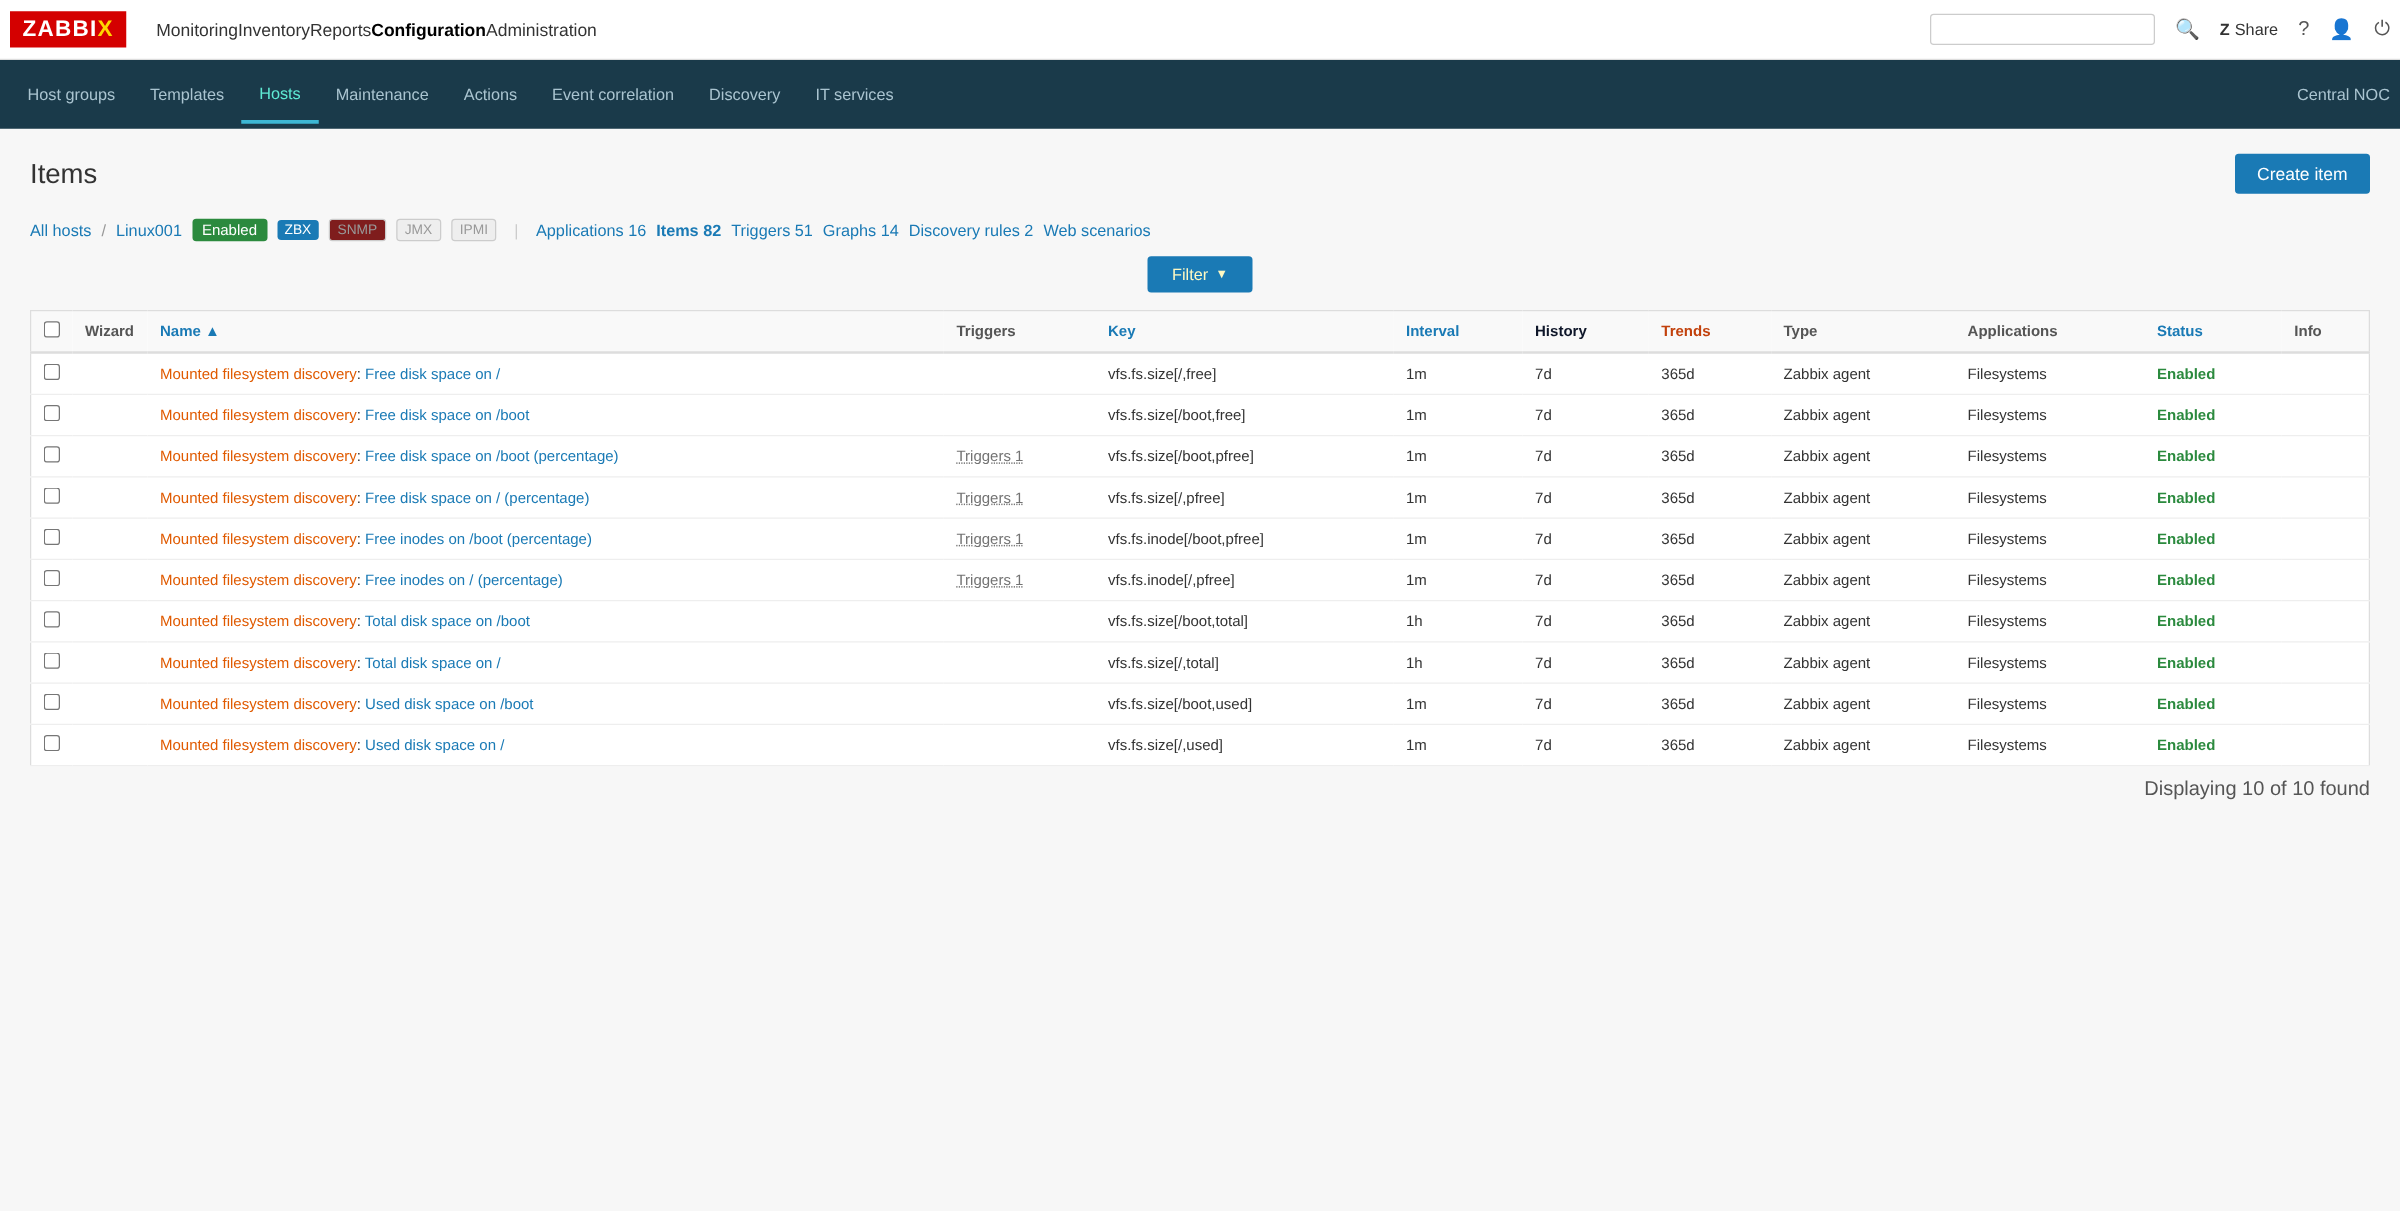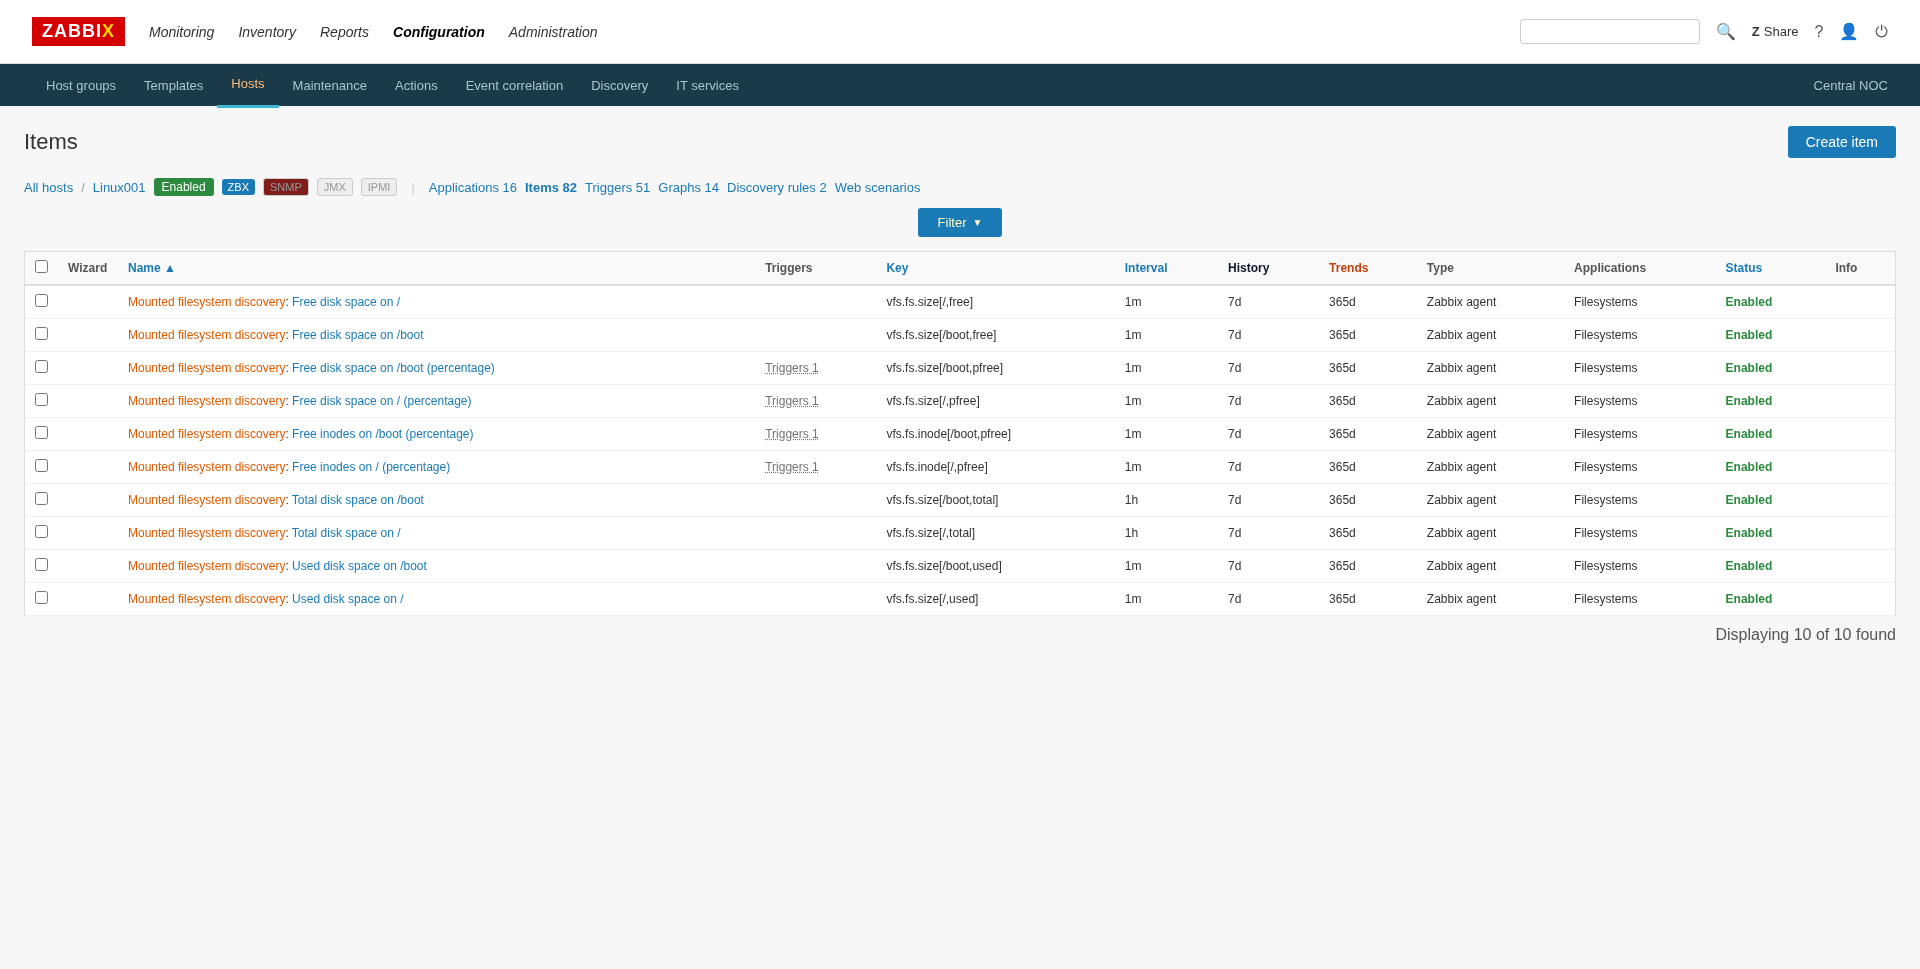--- a/index.html
+++ b/index.html
@@ -3,39 +3,37 @@
   <meta charset="utf-8">
   <style>
     * { box-sizing: border-box; margin: 0; padding: 0; }
     body { font-family: Arial, sans-serif; font-size: 13px; background: #f7f7f7; color: #333; }
 
     
     .top-nav {
       background: #fff;
       display: flex;
       align-items: center;
-      height: 64px;
+      height: 48px;
       border-bottom: 1px solid #ddd;
-      padding: 0 32px;
+      padding: 0 8px;
     }
     .logo {
       background: #d40000;
       color: #fff;
       font-weight: bold;
       font-size: 18px;
       padding: 4px 10px;
       margin-right: 24px;
       letter-spacing: 1px;
     }
     .logo span { color: #ffd700; }
     .top-nav-links {
       display: flex;
-      gap: 24px;
       flex: 1;
-      font-style: italic;
     }
     .top-nav-links a {
       text-decoration: none;
       color: #333;
       font-size: 14px;
     }
     .top-nav-links a.active {
       font-weight: bold;
       color: #000;
     }
@@ -63,34 +61,34 @@
       font-size: 13px;
       color: #333;
       cursor: pointer;
     }
 
     
     .sub-nav {
       background: #1a3a4a;
       display: flex;
       align-items: center;
-      height: 42px;
-      padding: 0 32px;
+      height: 55px;
+      padding: 0 8px;
     }
     .sub-nav a {
       text-decoration: none;
       color: #aac4d0;
       font-size: 13px;
       padding: 0 14px;
       height: 46px;
       display: flex;
       align-items: center;
     }
     .sub-nav a.active {
-      color: #fdba74;
+      color: #5eead4;
       border-bottom: 3px solid #3db7d4;
     }
     .sub-nav-right {
       margin-left: auto;
       color: #aac4d0;
       font-size: 13px;
     }
 
     
     .page-content {

